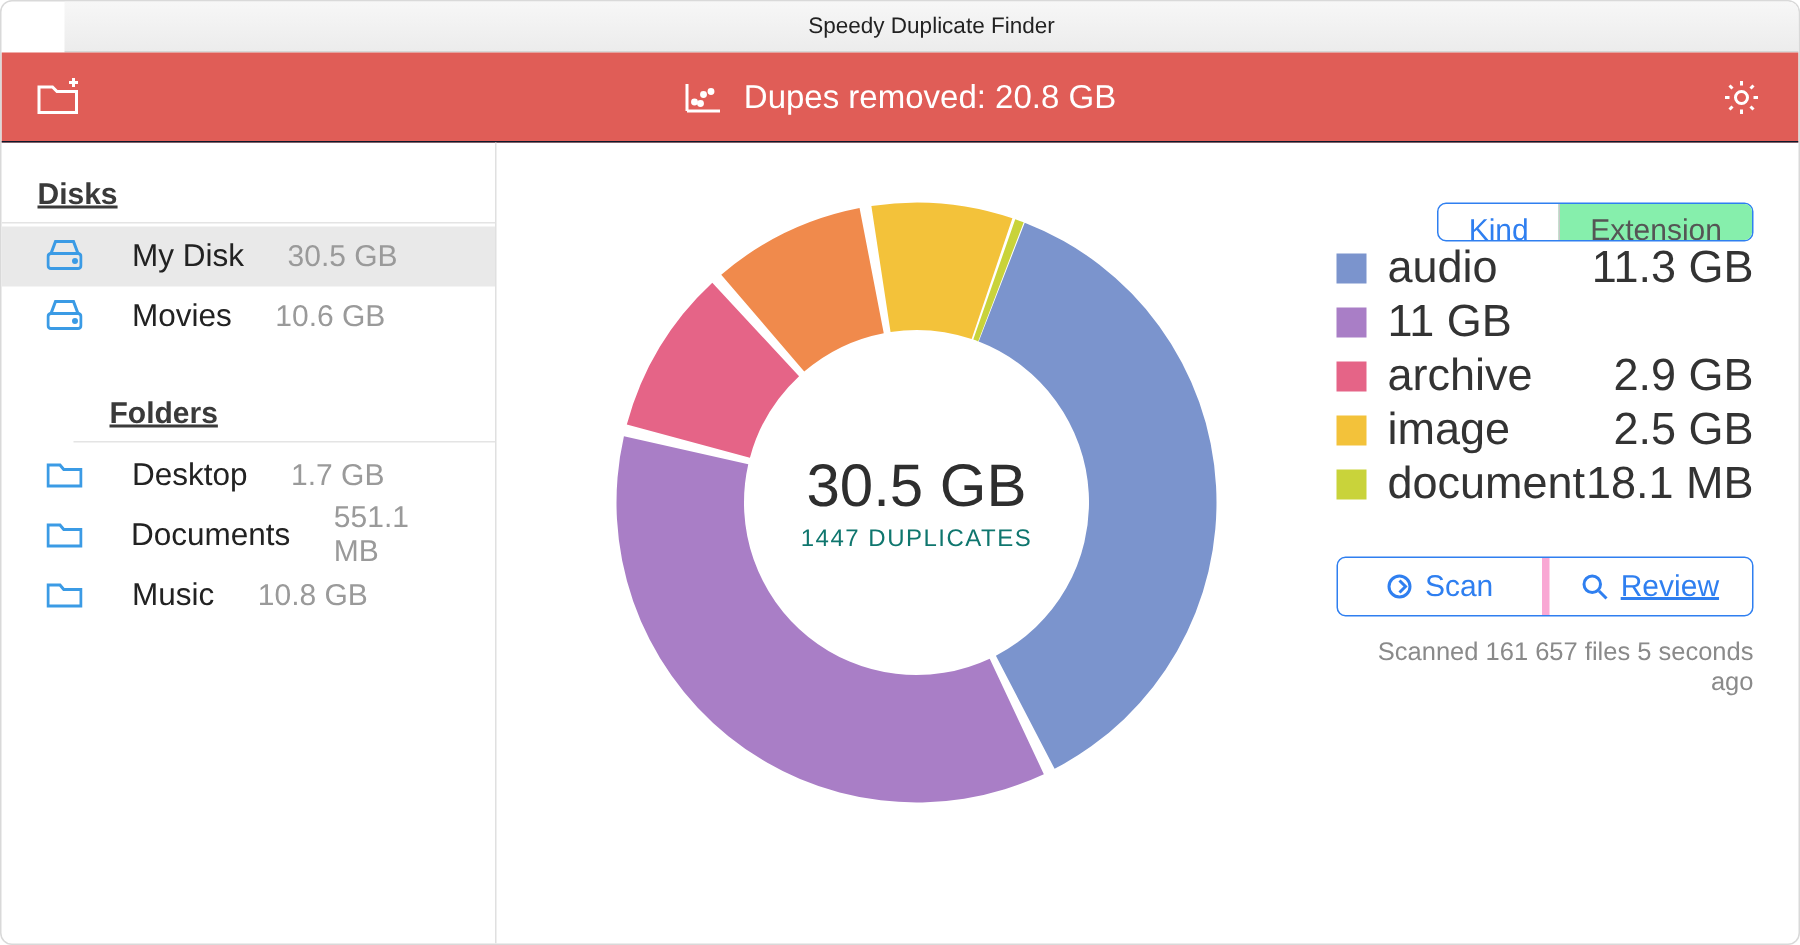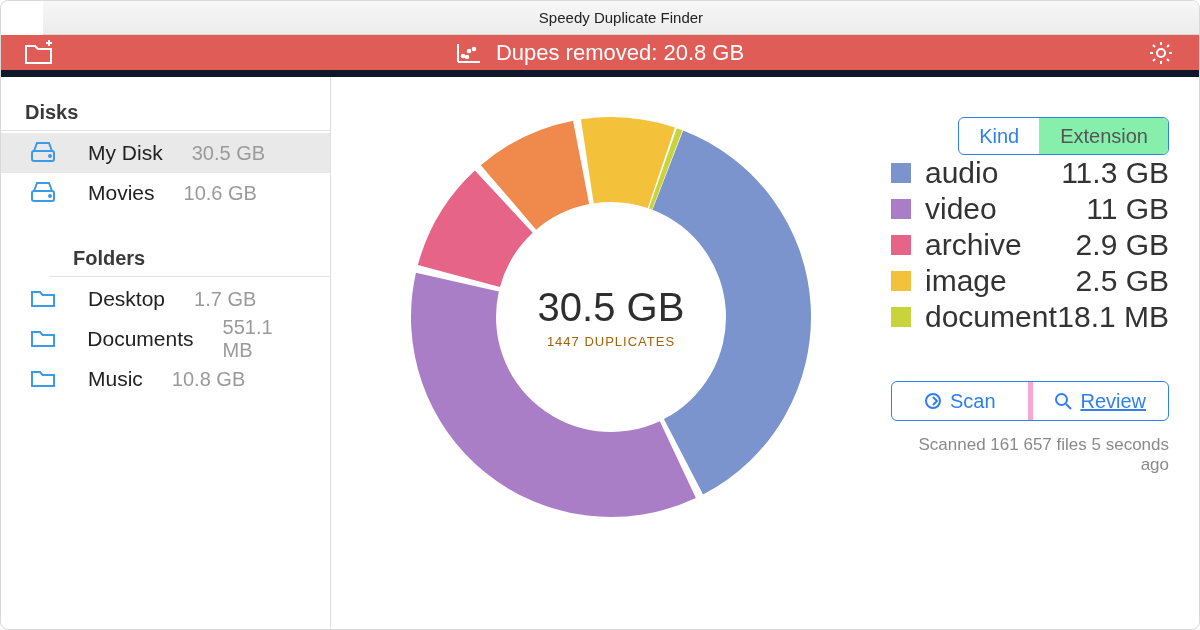--- a/index.html
+++ b/index.html
@@ -15,44 +15,45 @@
   .titlebar {
     height: 34px; line-height: 34px;
     text-align: center;
     font-size: 15px;
     color: #222;
     background: linear-gradient(#f7f7f7,#ececec);
     border-bottom: 1px solid #d6d6d6;
     margin-left: 42px;
   }
   .toolbar {
-    height: 42px;
+    height: 60px;
     background: #e05d57;
     color: #fff;
     display: flex; align-items: center;
     padding: 0 22px;
-    border-bottom: 7px solid #0f172a;
+    border-bottom: 1px solid #0f172a;
   }
   .tb-left, .tb-right { display:flex; align-items:center; }
   .tb-center { flex:1; text-align:center; font-size:22px; display:flex;justify-content:center;align-items:center;gap:14px;}
   .icon-btn { width:32px; height:32px; display:flex;align-items:center;justify-content:center; cursor:pointer;}
   .content { flex:1; display:flex; min-height:0; }
   .sidebar {
     width: 330px;
     border-right: 1px solid #e0e0e0;
     padding-top: 24px;
     font-size: 21px;
     color: #333;
   }
   .sb-heading {
     font-size: 20px; font-weight:600;
     color:#3a3a3a;
     padding: 0 24px 6px;
     border-bottom:1px solid #e4e4e4;
     margin-bottom:2px;
+    text-decoration:underline;
   }
   .sb-heading.spaced { margin-top: 34px; margin-left: 48px; }
   .sb-item {
     display:flex; align-items:center;
     height: 40px;
     padding: 0 24px 0 30px;
     cursor:pointer;
     gap:21px;
   }
   .sb-item.selected { background:#e9e9e9; }
@@ -60,42 +61,42 @@
   .sb-item .label { color:#222; }
   .sb-item .size { color:#9a9a9a; margin-left:8px; font-size:20px; }
   .main { flex:1; position:relative; }
   .donut-wrap { position:absolute; left:70px; top:30px; width:420px; height:420px; }
   .donut-center {
     position:absolute; left:0;top:0;right:0;bottom:0;
     display:flex; flex-direction:column; align-items:center; justify-content:center;
     pointer-events:none;
   }
   .donut-center .big { font-size:40px; color:#2e2e2e; font-weight:400;}
-  .donut-center .sub { font-size:13px; color:#a16207; letter-spacing:1px; margin-top:4px;}
+  .donut-center .sub { font-size:16px; color:#0f766e; letter-spacing:1px; margin-top:4px;}
   .right-panel { position:absolute; left:560px; right:30px; top:40px; bottom:20px; display:flex; flex-direction:column; }
   .seg {
     display:flex;
     border:1.5px solid #2f7ff0;
     border-radius:6px;
     overflow:hidden;
     margin-left:auto;
-    height:38px;
+    height:26px;
   }
   .seg div {
     padding: 0 20px; font-size:20px; line-height:36px; cursor:pointer;
   }
   .seg .active { color:#2f7ff0; font-weight:500; }
   .seg .inactive { color:#555; border-left:1px solid #c9c9c9; background:#86efac;}
   .legend { font-size:30px; color:#333; }
   .legend-row { display:flex; align-items:center; height:36px; }
   .swatch { width:20px; height:20px; margin-right:14px; }
   .legend-row .name { flex:1; }
   .legend-row .val { color:#333; }
   .action-btns {
-    margin-top:46px;
+    margin-top:30px;
     display:flex;
     border:1.5px solid #2f7ff0;
     border-radius:6px;
     overflow:hidden;
     height:40px;
   }
   .action-btns div {
     flex:1; display:flex; align-items:center; justify-content:center;
     gap:8px; color:#2f7ff0; font-size:20px; cursor:pointer;
   }
@@ -221,21 +222,20 @@
       </div>
 
       <div class="legend" id="legend">
           <div class="legend-row">
             <span class="swatch" style="background:#7b94cd"></span>
             <span class="name">audio</span>
             <span class="val">11.3 GB</span>
           </div>
           <div class="legend-row">
             <span class="swatch" style="background:#a97ec6"></span>
-            <span class="name">video</span>
             <span class="val">11 GB</span>
           </div>
           <div class="legend-row">
             <span class="swatch" style="background:#e56487"></span>
             <span class="name">archive</span>
             <span class="val">2.9 GB</span>
           </div>
           <div class="legend-row">
             <span class="swatch" style="background:#f3c23a"></span>
             <span class="name">image</span>

